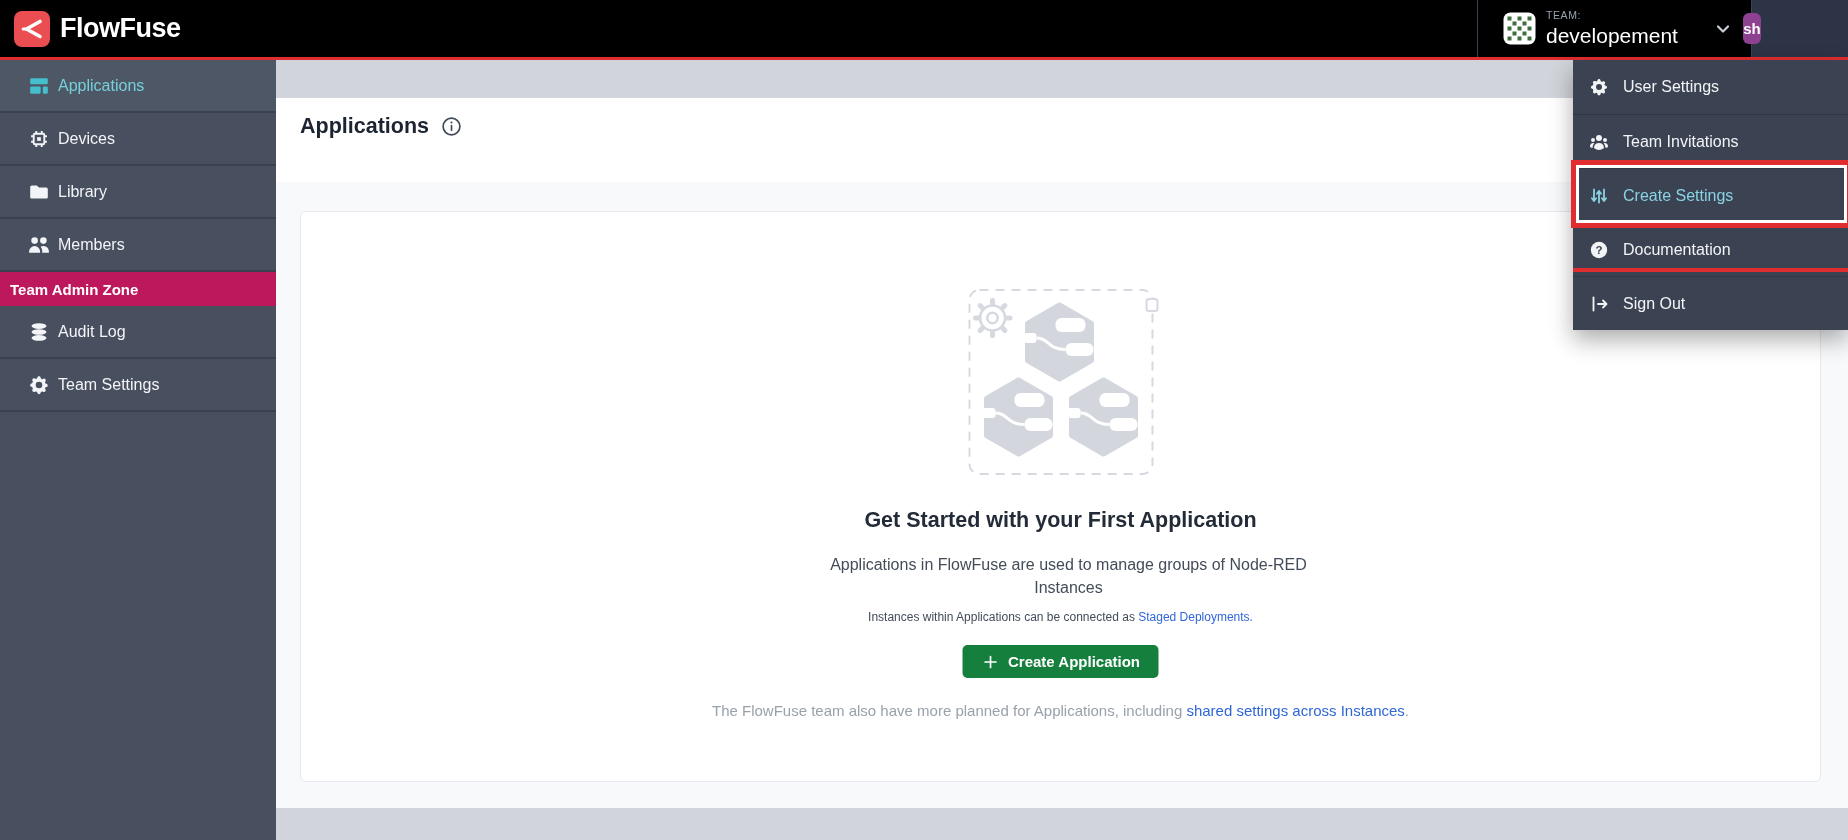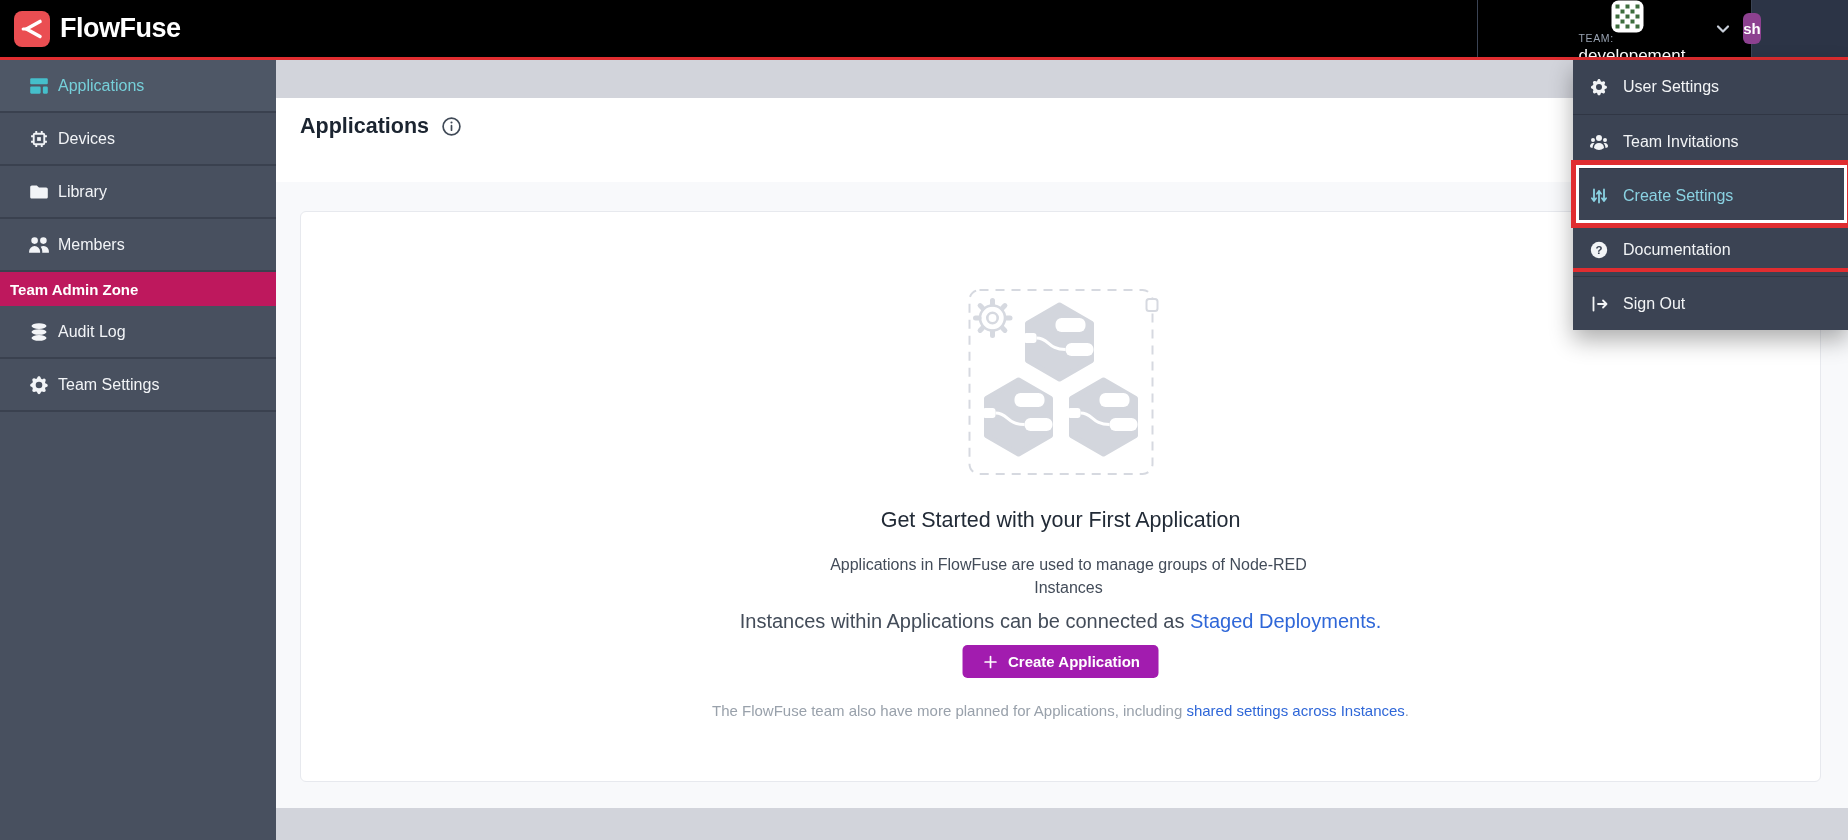--- a/index.html
+++ b/index.html
@@ -7,25 +7,25 @@
   body { font-family:"Liberation Sans", sans-serif; overflow:hidden; background:#f8f9fb; }
   .page { position:relative; width:1848px; height:840px; overflow:hidden; }
 
   
   .navbar { position:absolute; left:0; top:0; width:1848px; height:57px; background:#000000; z-index:30; display:flex; align-items:center; }
   .brand { display:flex; align-items:center; padding-left:14px; cursor:pointer; }
   .logo-badge { width:36px; height:36px; border-radius:8px; background:#ea4e52; display:flex; align-items:center; justify-content:center; }
   .wordmark { color:#fff; font-size:27px; font-weight:700; letter-spacing:-0.5px; margin-left:10px; }
   .red-underline { position:absolute; left:0; top:57px; width:1848px; height:3px; background:#e02d30; z-index:35; }
 
-  .team-selector { position:absolute; left:1477px; top:0; width:275px; height:57px; border-left:1px solid #3a4354; border-right:1px solid #3a4354; display:flex; align-items:center; padding-left:25px; cursor:pointer;flex-direction:column; }
+  .team-selector { position:absolute; left:1477px; top:0; width:275px; height:57px; border-left:1px solid #3a4354; border-right:1px solid #3a4354; display:flex; align-items:center; padding-left:25px; cursor:pointer; }
   .team-avatar { width:33px; height:33px; flex:0 0 33px; }
   .team-text { margin-left:10px; line-height:1.1; }
   .team-label { font-size:10.5px; letter-spacing:0.6px; color:#98a2b1; text-transform:uppercase; }
-  .team-name { font-size:17px; color:#ffffff; font-weight:500; margin-top:2px; }
+  .team-name { font-size:21px; color:#ffffff; font-weight:500; margin-top:2px; }
   .team-chevron { position:absolute; right:18px; top:19px; }
 
   .user-btn { position:absolute; left:1752px; top:0; width:96px; height:57px; background:#2c3446; display:flex; align-items:center; justify-content:center; cursor:pointer;gap:43px; }
   .user-avatar { width:31px; height:31px; border-radius:6px; background:#8d4190; color:#fff; font-size:15px; font-weight:700; display:flex; align-items:center; justify-content:center; }
   .text-cursor { width:3px; height:31px; background:#fff; margin-left:3px; }
   .user-chevron { margin-left:7px; }
 
   
   .sidebar { position:absolute; left:0; top:60px; bottom:0; width:276px; background:#48505f; z-index:10; }
   .side-item { height:53px; display:flex; align-items:center; padding-left:28px; border-bottom:2px solid #3a414f; cursor:pointer; }
@@ -41,25 +41,25 @@
   .title-row { display:flex; align-items:center; }
   .page-title { font-size:21.5px; font-weight:700; color:#1b2430; }
   .info-ic { margin-left:12px; cursor:pointer; display:flex; }
   .page-sub { margin-top:7px; font-size:14.5px; color:#6b7280; }
 
   .main-bg { position:absolute; left:276px; top:182px; right:0; bottom:0; background:#f8f9fb; z-index:1; }
   .gray-band-bottom { position:absolute; left:276px; bottom:0; width:1572px; height:32px; background:#d2d4db; z-index:4; }
 
   .card { position:absolute; left:300px; top:211px; width:1521px; height:571px; background:#fff; border:1px solid #e7e9ee; border-radius:6px; z-index:6; }
   .illu { position:absolute; left:50%; transform:translateX(-50%); top:70px; }
-  .es-title { position:absolute; left:0; right:0; top:296px; text-align:center; font-size:21.5px; font-weight:400; color:#222b37; }
+  .es-title { position:absolute; left:0; right:0; top:296px; text-align:center; font-size:21.5px; font-weight:700; color:#222b37; }
   .es-desc { position:absolute; left:50%; transform:translateX(-50%); top:341px; width:480px; text-align:center; font-size:16px; line-height:23px; color:#434c59;margin-left:8px; }
-  .es-connect { position:absolute; left:0; right:0; top:398px; text-align:center; font-size:20px; color:#434c59; }
+  .es-connect { position:absolute; left:0; right:0; top:398px; text-align:center; font-size:12px; color:#434c59; }
   .link { color:#2f67d8; cursor:pointer; }
-  .create-btn { position:absolute; left:50%; transform:translateX(-50%); top:433px; height:33px; padding:0 19px; background:#a21caf; border:none; border-radius:5px; color:#fff; font-size:15px; font-weight:700; font-family:"Liberation Sans", sans-serif; display:flex; align-items:center; cursor:pointer; }
+  .create-btn { position:absolute; left:50%; transform:translateX(-50%); top:433px; height:33px; padding:0 19px; background:#15803d; border:none; border-radius:5px; color:#fff; font-size:15px; font-weight:700; font-family:"Liberation Sans", sans-serif; display:flex; align-items:center; cursor:pointer; }
   .create-btn .plus { margin-right:9px; display:flex; }
   .es-note { position:absolute; left:0; right:0; top:490px; text-align:center; font-size:15px; color:#99a1ab; }
 
   
   .menu { position:absolute; left:1573px; top:60px; width:275px; height:270px; background:#3b4353; z-index:40; box-shadow:0 10px 22px rgba(0,0,0,0.32); }
   .menu-item { height:54px; display:flex; align-items:center; padding-left:16px; cursor:pointer; }
   .menu-item + .menu-item { border-top:1px solid rgba(0,0,0,0.18); }
   .menu-item .m-icon { width:20px; height:20px; flex:0 0 20px; }
   .menu-item .m-label { margin-left:14px; font-size:16px; color:#f2f4f6; }
   .menu-item.highlighted .m-label { color:#8ad2e2; }

